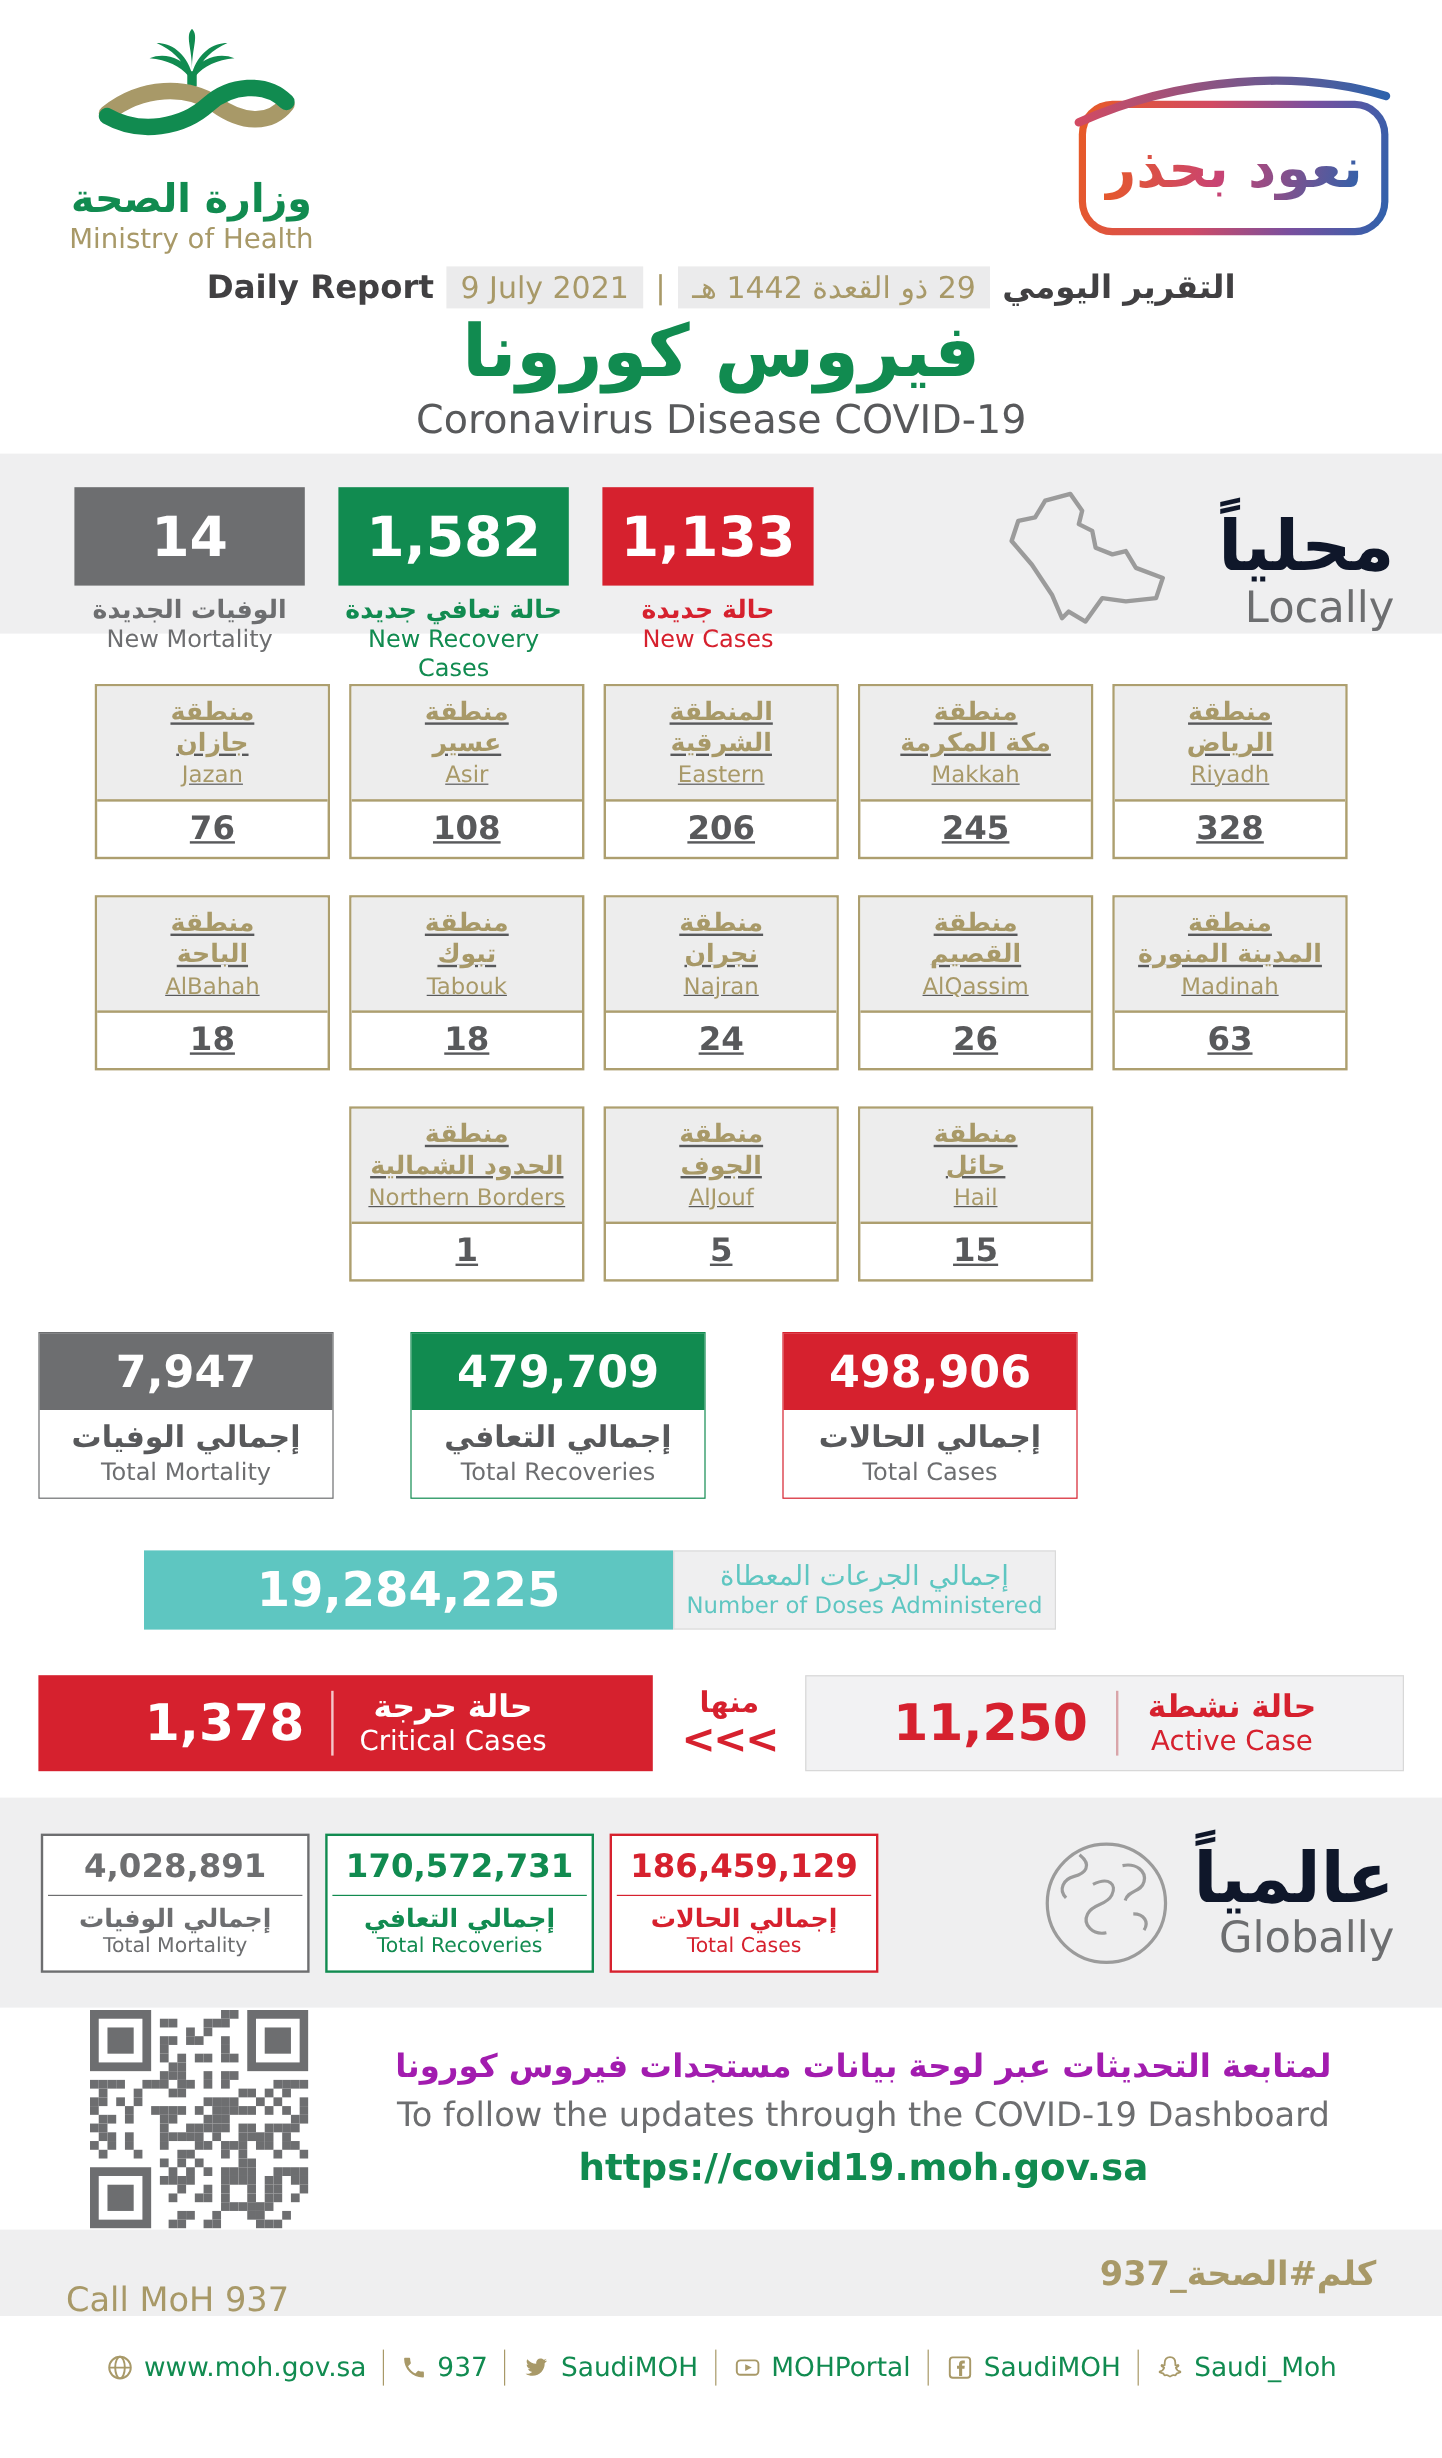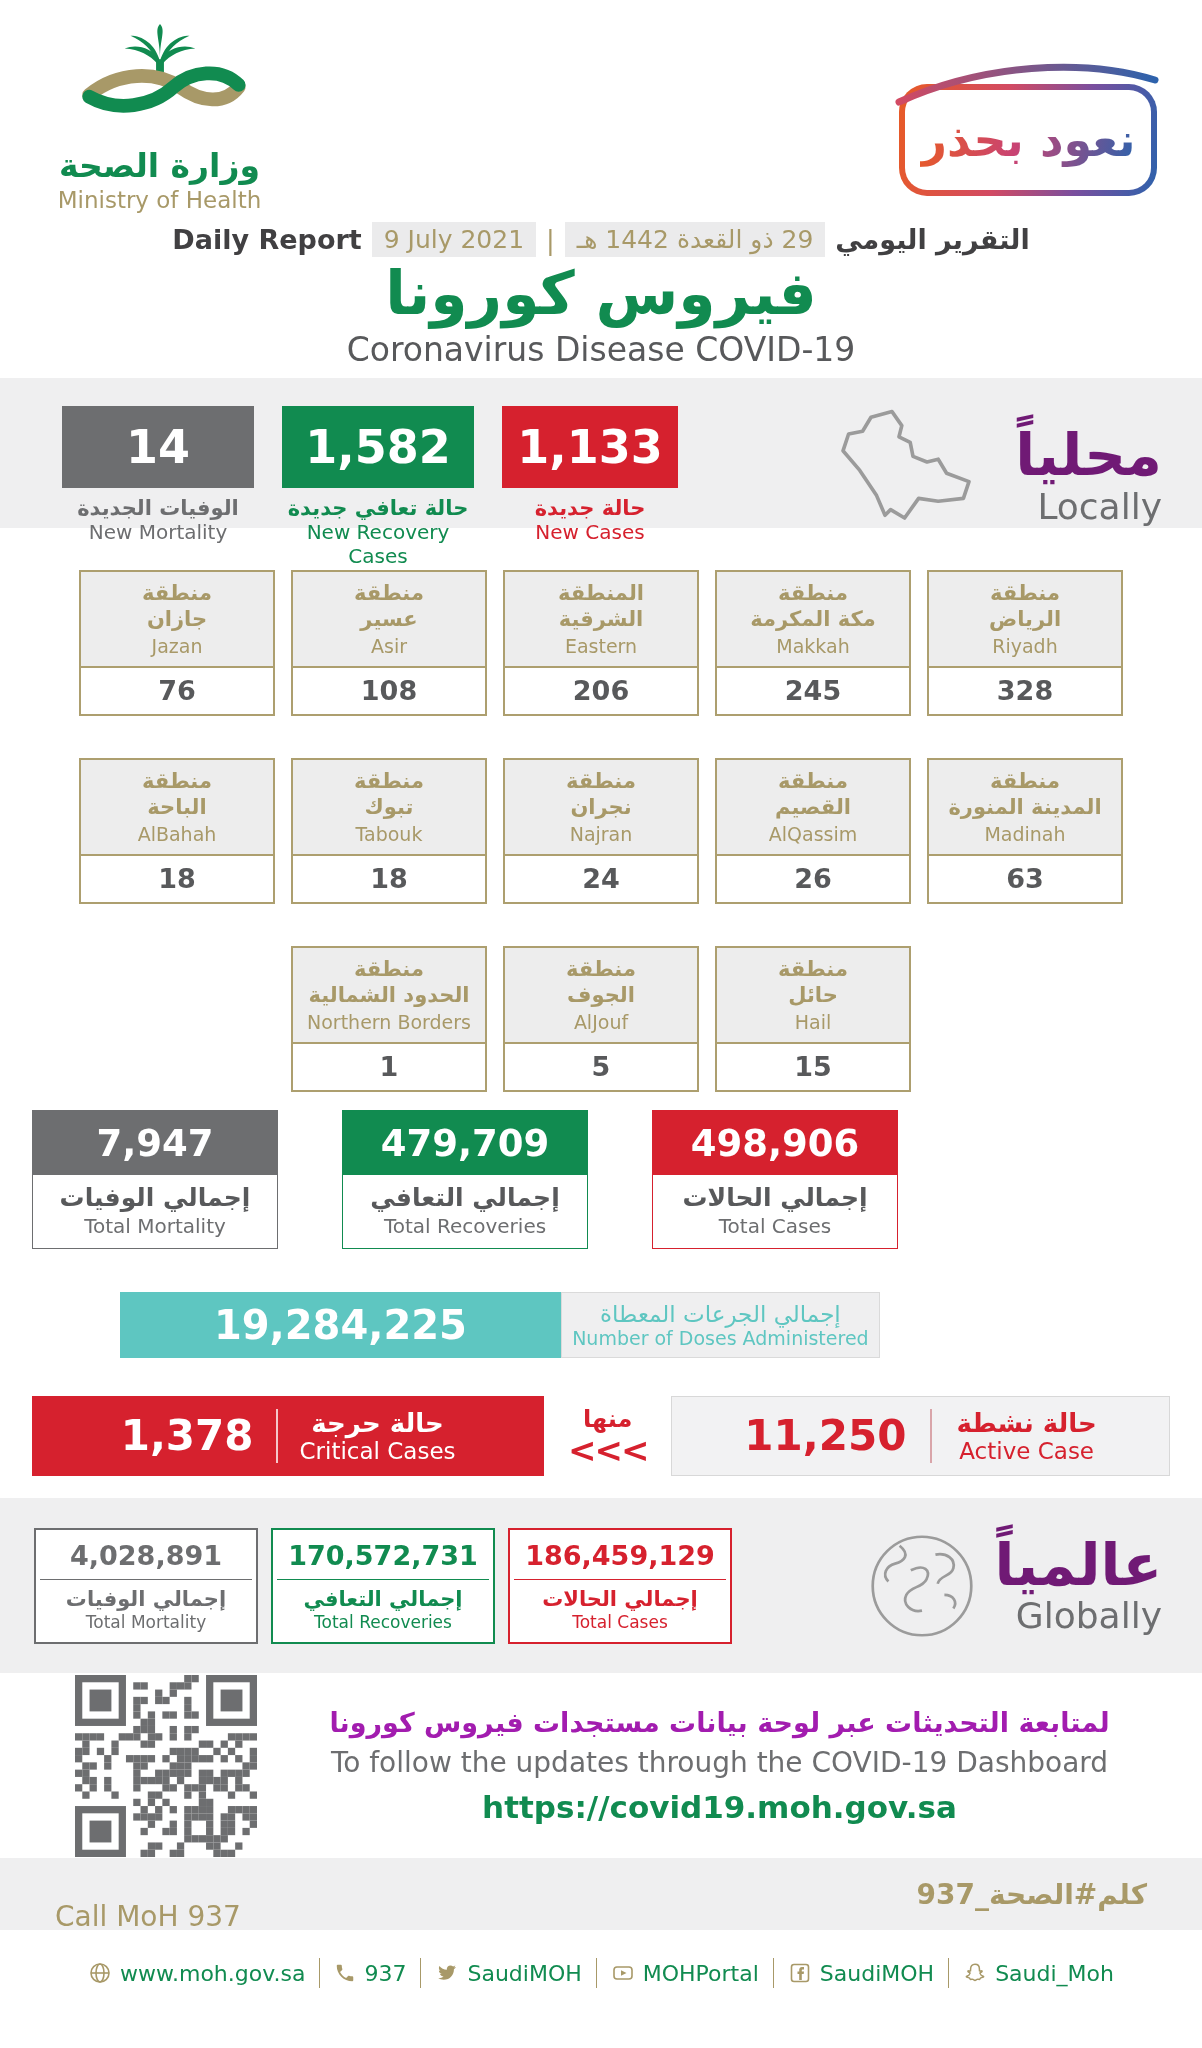--- a/index.html
+++ b/index.html
@@ -46,26 +46,26 @@
   .band { background:#EFEFF0; }
   .locally-band { height:150px; display:flex; align-items:flex-start;
     padding:28px 40px 0 62px; gap:28px; }
   .stat { width:192px; text-align:center; }
   .stat-box { height:82px; display:flex; align-items:center; justify-content:center;
     color:#fff; font-size:46px; font-weight:bold; }
   .stat-ar { font-size:21px; font-weight:bold; margin-top:8px; direction:rtl; }
   .stat-en { font-size:20px; }
   .locally-right { margin-left:auto; display:flex; align-items:center; gap:18px; }
   .heading-block { text-align:right; }
-  .heading-ar { color:#701a75; font-size:58px; font-weight:bold; direction:rtl; line-height:1.05; }
+  .heading-ar { color:#0f172a; font-size:58px; font-weight:bold; direction:rtl; line-height:1.05; }
   .heading-en { color:#6D6E70; font-size:36px; }
 
   
   .regions { padding-top:42px; height:570px; }
-  .region-row { display:flex; justify-content:center; gap:16px; margin-bottom:42px; }
+  .region-row { display:flex; justify-content:center; gap:16px; margin-bottom:30px;text-decoration:underline; }
   .region-card { width:196px; border:2px solid #AD9F6F; background:#fff; }
   .region-head { background:#EDEDED; border-bottom:2px solid #AD9F6F;
     padding:8px 4px 6px; text-align:center; min-height:96px; }
   .region-ar { color:#A89968; font-size:21px; font-weight:bold; direction:rtl; line-height:1.25; }
   .region-en { color:#A89968; font-size:19px; margin-top:2px; }
   .region-num { text-align:center; color:#58595B; font-size:27px; font-weight:bold; padding:7px 0 8px; }
 
   
   .totals { height:180px; display:flex; gap:64px; padding:12px 0 0 32px; align-items:flex-start; }
   .total-card { width:246px; background:#fff; text-align:center; }

